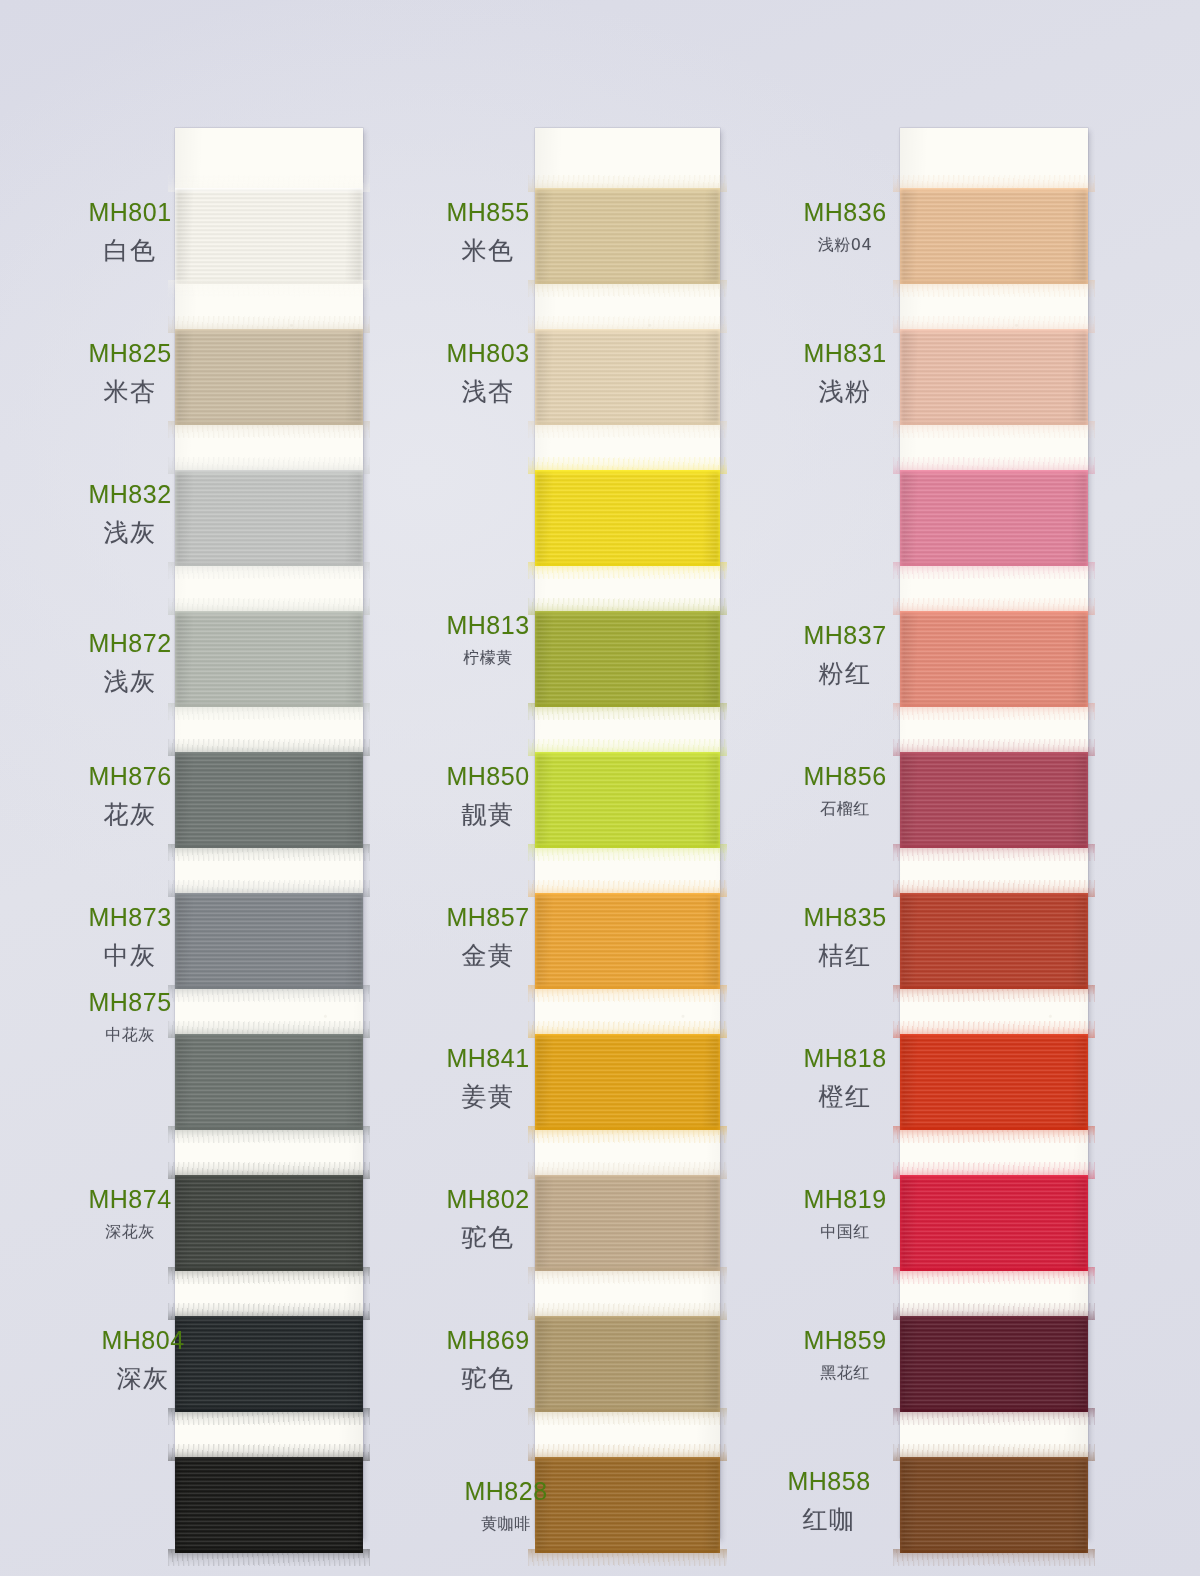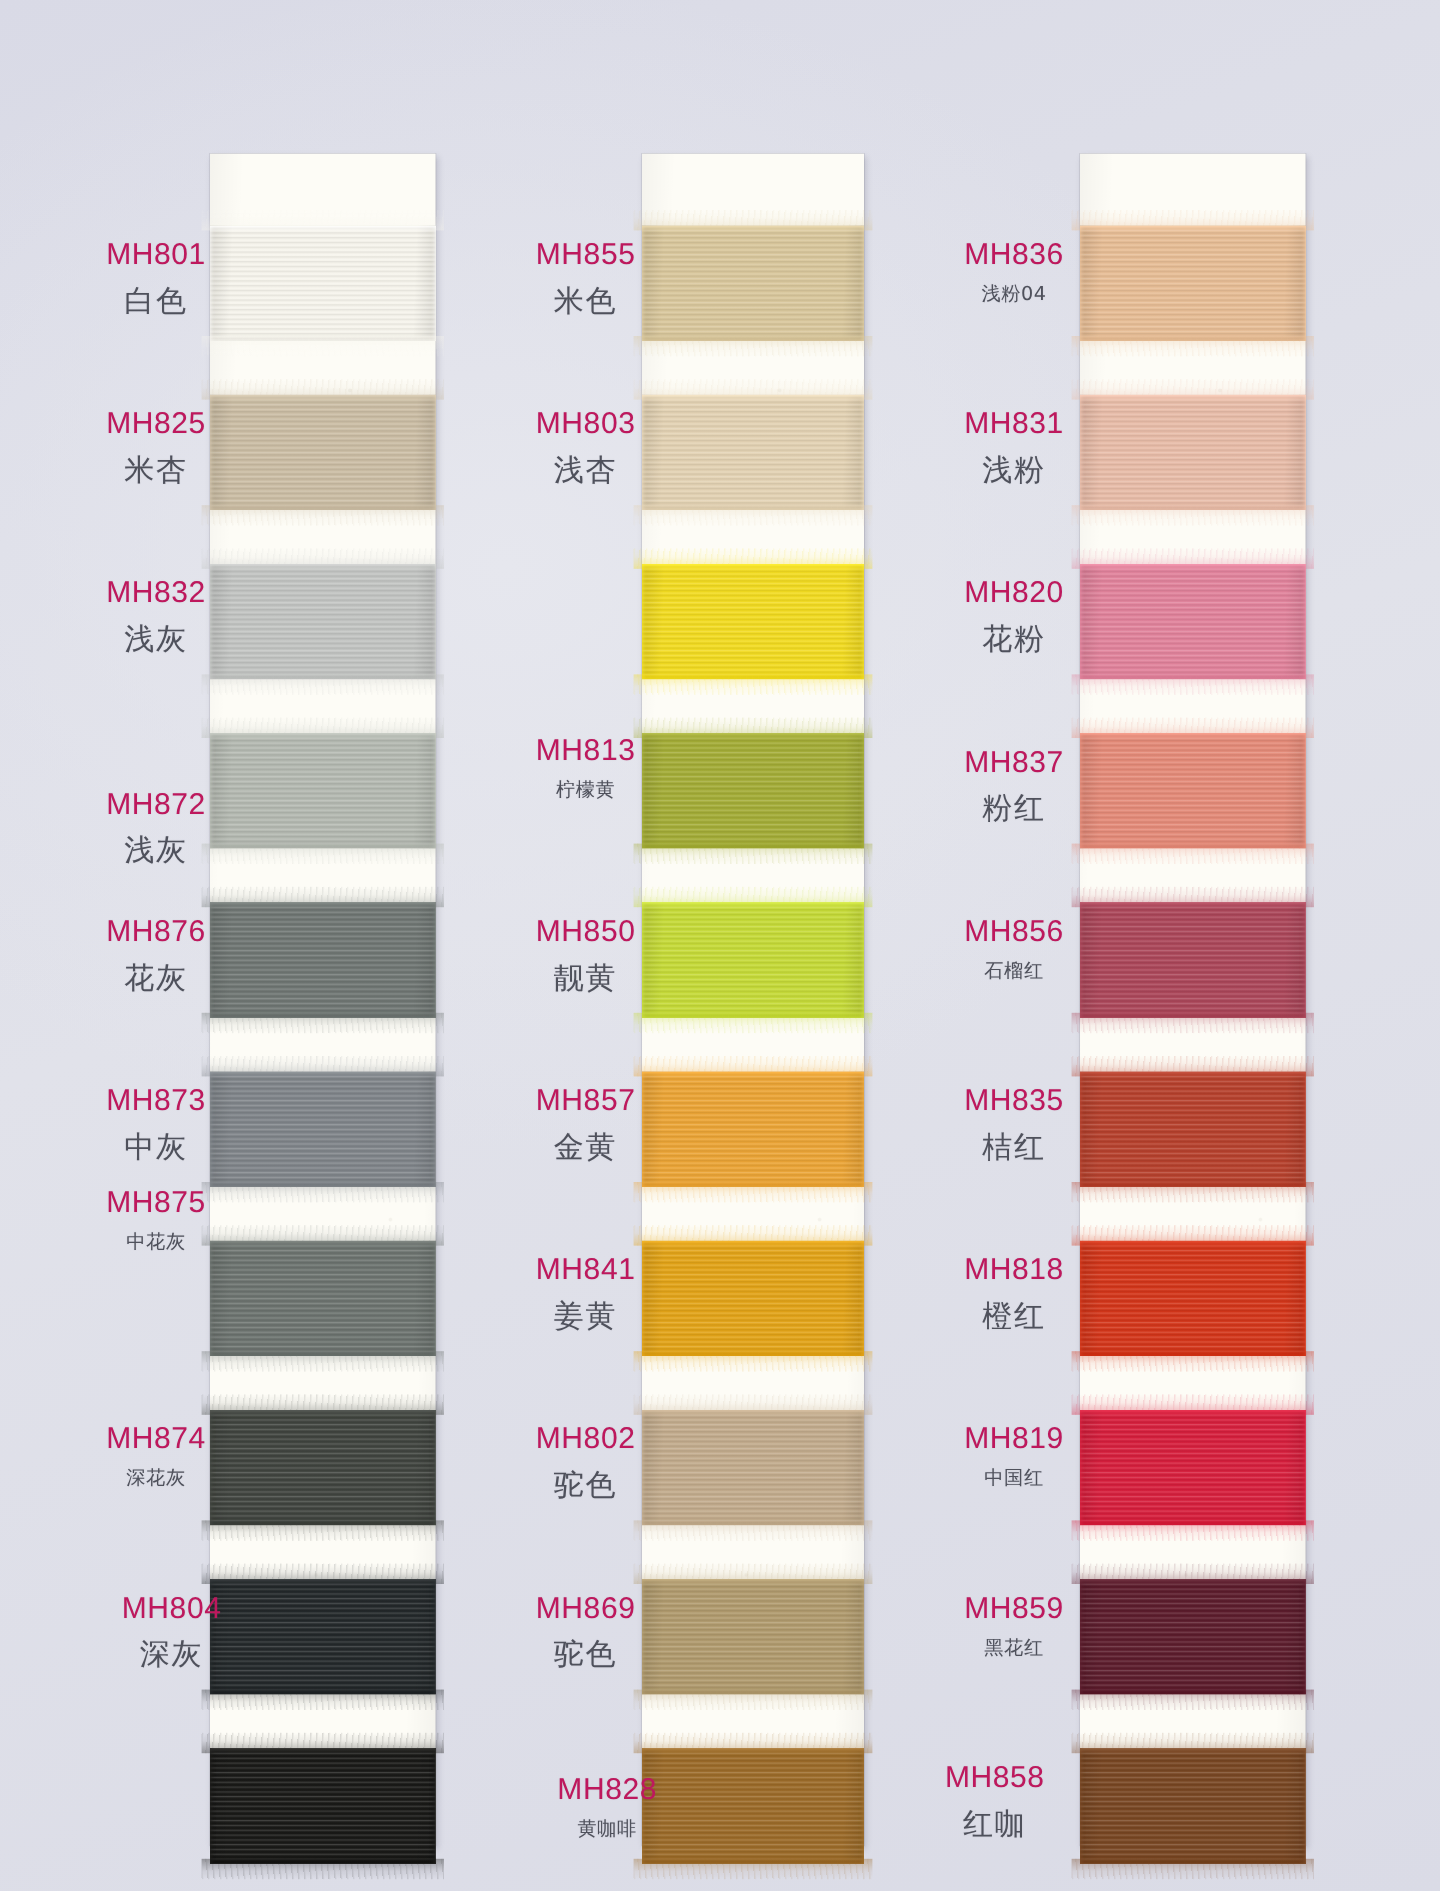--- a/index.html
+++ b/index.html
@@ -123,21 +123,21 @@
     text-shadow: 0 0 1px rgba(120,122,135,.25);
   }
   .col-1 .label, .col-2 .label { left: 0px; }
   .col-3 .label { left: 0px; }
 
   .label .code {
     display: block;
     font-size: 25px;
     letter-spacing: .5px;
     font-weight: 400;
-    color: #be185d;
+    color: #4d7c0f;
   }
   .label .name {
     display: block;
     font-size: 25px;
     letter-spacing: 1.5px;
     margin-top: 4px;
     color: #4f515c;
     font-family: "DejaVu Sans", "Liberation Sans", sans-serif;
   }
   .label .name.narrow { letter-spacing: 0.5px; font-size: 16px; }
@@ -206,21 +206,21 @@
         <span class="name">白色</span>
       </div>
       <div class="label" style="top: 337px; left: 45px;">
         <span class="code">MH825</span>
         <span class="name">米杏</span>
       </div>
       <div class="label" style="top: 478px; left: 45px;">
         <span class="code">MH832</span>
         <span class="name">浅灰</span>
       </div>
-      <div class="label" style="top: 654px; left: 45px;">
+      <div class="label" style="top: 627px; left: 45px;">
         <span class="code">MH872</span>
         <span class="name">浅灰</span>
       </div>
       <div class="label" style="top: 760px; left: 45px;">
         <span class="code">MH876</span>
         <span class="name">花灰</span>
       </div>
       <div class="label" style="top: 901px; left: 45px;">
         <span class="code">MH873</span>
         <span class="name">中灰</span>
@@ -386,24 +386,20 @@
         </div>
       </div>
   <div class="label" style="top: 196px; left: 40px;">
         <span class="code">MH836</span>
         <span class="name narrow">浅粉04</span>
       </div>
       <div class="label" style="top: 337px; left: 40px;">
         <span class="code">MH831</span>
         <span class="name">浅粉</span>
       </div>
-      <div class="label" style="top: 478px; left: 40px;">
-        <span class="code">MH820</span>
-        <span class="name">花粉</span>
-      </div>
       <div class="label" style="top: 619px; left: 40px;">
         <span class="code">MH837</span>
         <span class="name">粉红</span>
       </div>
       <div class="label" style="top: 760px; left: 40px;">
         <span class="code">MH856</span>
         <span class="name narrow">石榴红</span>
       </div>
       <div class="label" style="top: 901px; left: 40px;">
         <span class="code">MH835</span>

